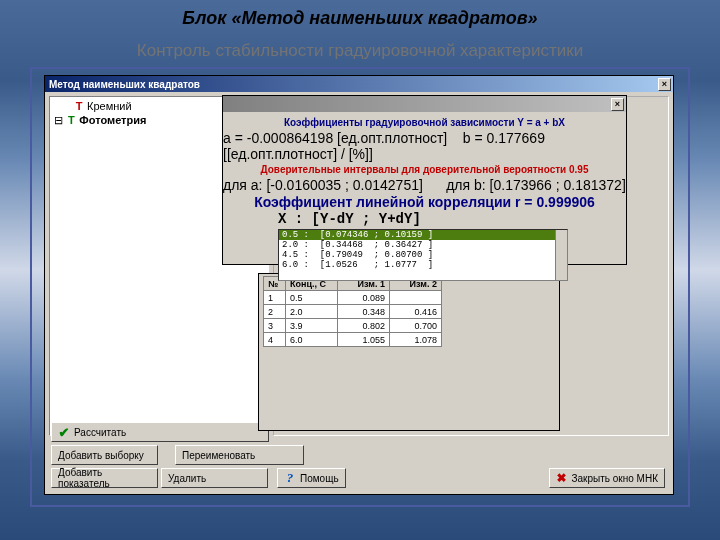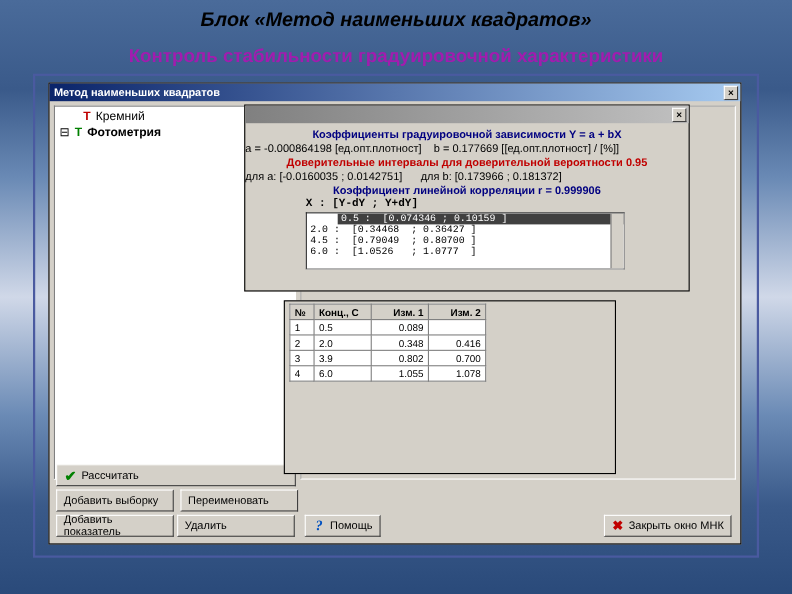--- a/index.html
+++ b/index.html
@@ -16,23 +16,23 @@
   .slide-title {
     text-align: center;
     color: #000;
     font-style: italic;
     font-size: 18px;
     font-weight: bold;
     margin: 8px 0 2px 0;
   }
   .slide-subtitle {
     text-align: center;
-    color: #a21caf;
+    color: #737373;
     font-size: 17px;
-    font-weight: bold;
+    font-weight: normal;
     margin: 12px 0 6px 0;
   }
   .slide-frame {
     border: 2px solid #4a5aa0;
     margin: 0 30px;
     height: 440px;
     background: transparent;
     position: relative;
     overflow: hidden;
   }
@@ -140,35 +140,35 @@
     top: 26px;
     width: 405px;
     height: 170px;
     background: #d4d0c8;
     border: 1px solid #000;
     z-index: 5;
     font-size: 9px;
   }
   .dlg-info .body { padding: 3px 0; }
   .info-title { text-align: center; font-weight: bold; color: #000080; font-size: 10px; margin: 2px 0; }
-  .info-line { font-size: 10px; margin: 1px 0; }
+  .info-line { font-size: 14px; margin: 1px 0; }
   .info-center { text-align: center; }
   .listbox {
     background: #fff;
     border: 1px inset #808080;
     height: 52px;
     width: 290px;
     margin: 2px 0 0 55px;
     font-family: "Courier New", monospace;
     font-size: 9px;
     overflow: hidden;
     position: relative;
   }
   .listbox .row { padding: 0 3px; white-space: pre; }
-  .listbox .row.sel { background: #404040; color: #fff; margin-left: 28px; }
+  .listbox .row.sel { background: #4d7c0f; color: #fff; }
   .scrollbar {
     position: absolute;
     right: 0; top: 0; width: 12px; height: 100%;
     background: #d4d0c8;
     border-left: 1px solid #808080;
   }
 
   
   .dlg-res {
     position: absolute;
@@ -235,25 +235,25 @@
     </div>
 
     <div class="right-bg"></div>
 
     <div class="button-row">
       <div style="display:flex;flex-direction:column;gap:3px">
         <div class="btn" style="width:218px">
           <span class="ico check">✔</span>
           <span>Рассчитать</span>
         </div>
-        <div style="display:flex;gap:6px">
+        <div style="display:flex;gap:17px">
           <div class="btn" style="width:107px">
             <span>Добавить выборку</span>
           </div>
-          <div class="btn" style="width:107px">
+          <div class="btn" style="width:129px">
             <span>Переименовать</span>
           </div>
         </div>
         <div style="display:flex;gap:3px">
           <div class="btn" style="width:107px">
             <span>Добавить показатель</span>
           </div>
           <div class="btn" style="width:107px">
             <span>Удалить</span>
           </div>

